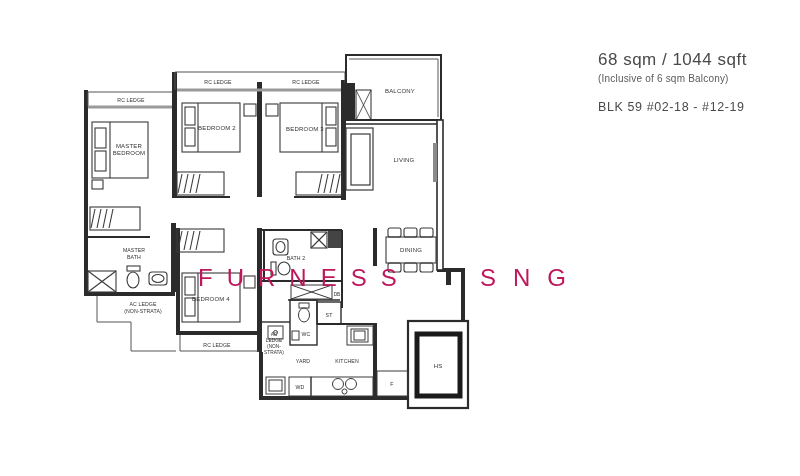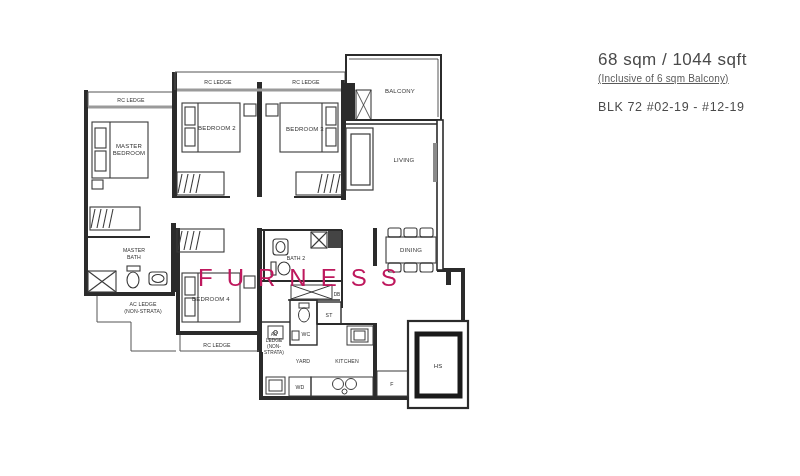--- a/index.html
+++ b/index.html
@@ -1,43 +1,44 @@
 <!DOCTYPE html>
 <html><head>
 <meta charset="utf-8">
 <style>
   html,body{margin:0;padding:0;background:#ffffff;}
   .stage{position:relative;width:800px;height:476px;background:#fff;overflow:hidden;
          font-family:"Liberation Sans",sans-serif;}
   .titleblock{position:absolute;left:598px;top:44px;color:#3d3d3d;}
   .type-label{font-family:"Liberation Serif",serif;font-size:30px;letter-spacing:1px;color:#3a3a3a;line-height:1.05;}
   .area-label{font-size:17px;color:#4a4a4a;margin-top:6px;letter-spacing:0.5px;}
-  .balcony-note{font-size:10px;color:#5a5a5a;margin-top:3px;letter-spacing:0.2px;text-decoration:underline;}
+  .balcony-note{font-size:10px;color:#5a5a5a;margin-top:3px;letter-spacing:0.2px;}
   .block-units{font-size:12.5px;color:#4a4a4a;margin-top:16px;letter-spacing:0.6px;}
   .watermark{position:absolute;top:264px;color:#be185d;font-size:24px;font-weight:400;pointer-events:none;}
   .wm1{left:198px;letter-spacing:14px;}
   .wm2{left:480px;letter-spacing:17px;}
   svg text{font-family:"Liberation Sans",sans-serif;fill:#333;}
   .rlbl{font-size:6px;letter-spacing:0.2px;}
   .slbl{font-size:5.2px;letter-spacing:0.1px;}
   .tlbl{font-size:4.8px;}
 </style>
 </head>
 <body>
 
 <div class="stage">
 
   
   <div class="watermark wm1">FURNESS</div>
+  <div class="watermark wm2">SNG</div>
 
   
   <div class="titleblock">
     <div class="area-label">68 sqm / 1044 sqft</div>
     <div class="balcony-note">(Inclusive of 6 sqm Balcony)</div>
-    <div class="block-units">BLK 72   #02-19 - #12-19</div>
+    <div class="block-units">BLK 59   #02-18 - #12-19</div>
   </div>
 
   
   <svg width="800" height="476" viewBox="0 0 800 476">
 
     <g fill="#2b2b2b">
       <rect x="84" y="90" width="4" height="206"></rect>
       <rect x="172" y="72" width="5" height="125"></rect>
       <rect x="257" y="82" width="5" height="115"></rect>
       <rect x="341" y="80" width="5" height="120"></rect>

